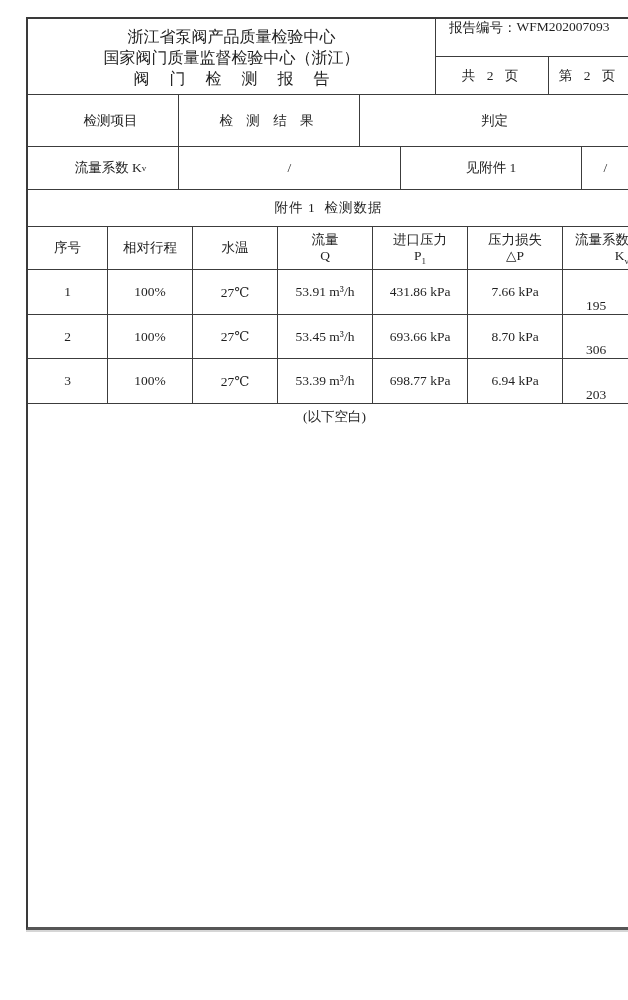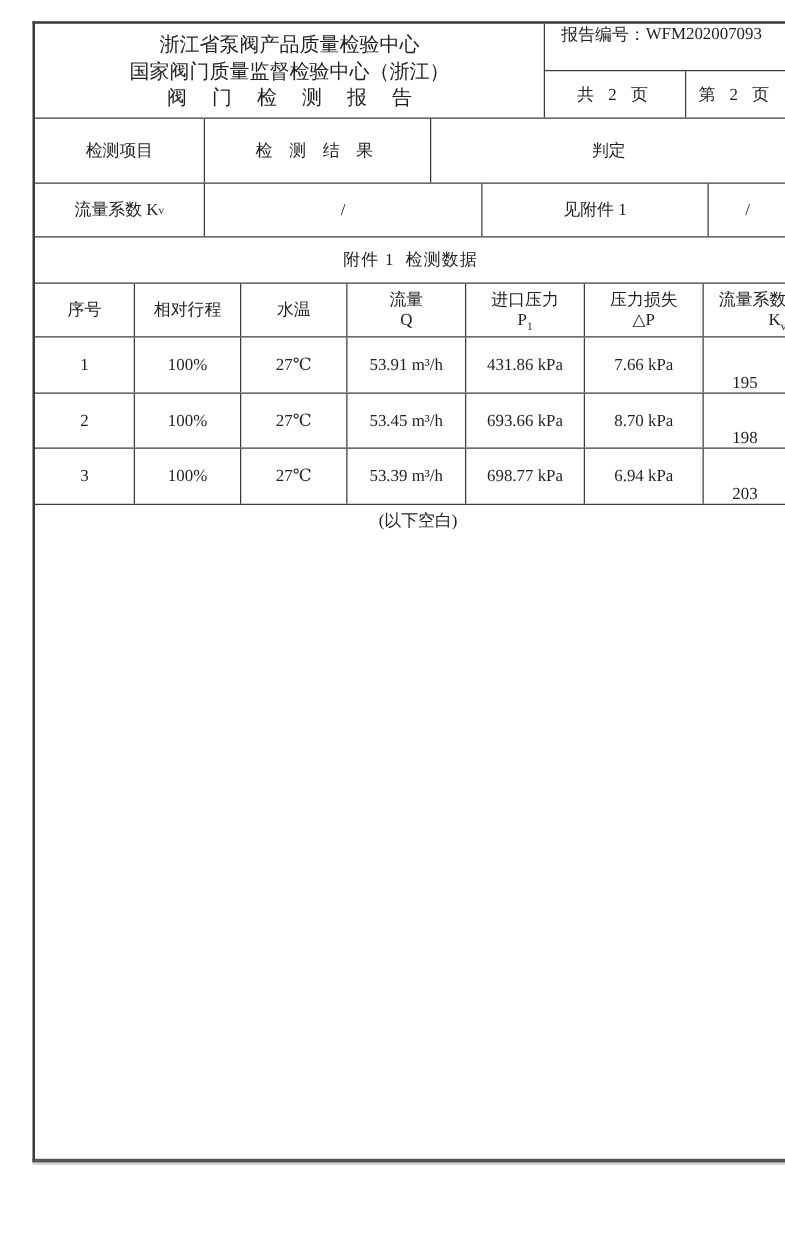--- a/index.html
+++ b/index.html
@@ -28,21 +28,21 @@
   .title-line3 { letter-spacing:8px; margin-left:8px; }
   .hdr-right { flex:1; display:flex; flex-direction:column; }
   .report-line { height:38px; border-bottom:1px solid #3c3c3c; display:flex; align-items:flex-start; padding-left:13px; font-size:13.5px; }
   .pages-line { flex:1; display:flex; }
   .pages-cell { width:113px; letter-spacing:4px; }
   .pagecur-cell { flex:1; letter-spacing:4px; }
 
   
   .crit-row { height:52px; }
   .kv-row { height:43px; }
-  .col-item { width:136px; }
+  .col-item { width:136px;margin-left:15px; }
   .col-req { width:222px; }
   .col-res { width:181px; }
   .col-judge { flex:1; }
   .spaced { letter-spacing:5px; }
 
   
   .attach-row { height:37px; }
   .attach-cell { flex:1; white-space:pre; letter-spacing:1px; }
 
   
@@ -138,21 +138,21 @@
       <div class="c dc-kv">195</div>
     </div>
 
     <div class="r d2 fs">
       <div class="c dc-no">2</div>
       <div class="c dc-stroke">100%</div>
       <div class="c dc-temp">27℃</div>
       <div class="c dc-flow">53.45 m³/h</div>
       <div class="c dc-inlet">693.66 kPa</div>
       <div class="c dc-loss">8.70 kPa</div>
-      <div class="c dc-kv">198</div>
+      <div class="c dc-kv">306</div>
     </div>
 
     <div class="r d3 fs">
       <div class="c dc-no">3</div>
       <div class="c dc-stroke">100%</div>
       <div class="c dc-temp">27℃</div>
       <div class="c dc-flow">53.39 m³/h</div>
       <div class="c dc-inlet">698.77 kPa</div>
       <div class="c dc-loss">6.94 kPa</div>
       <div class="c dc-kv">203</div>

